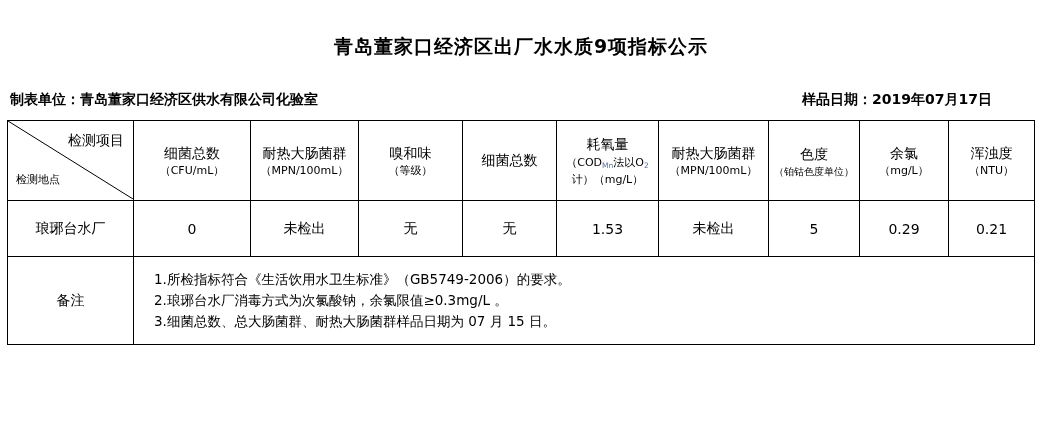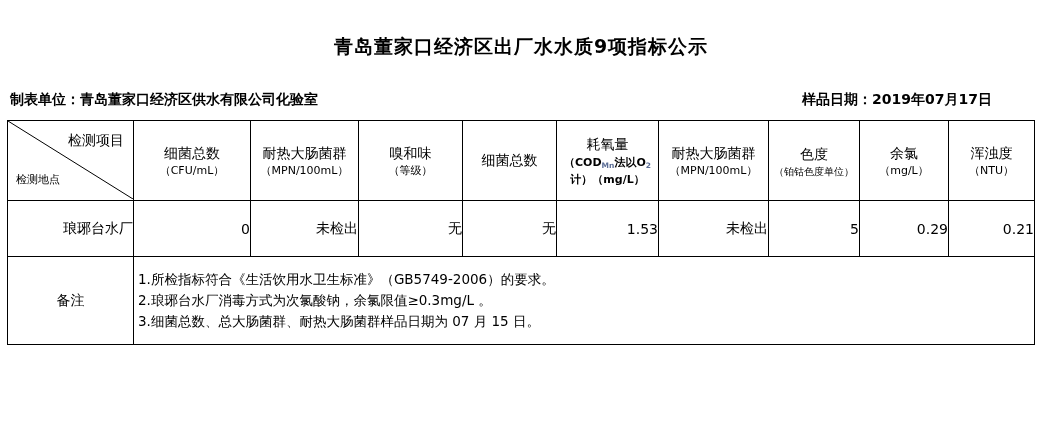--- a/index.html
+++ b/index.html
@@ -19,36 +19,36 @@
   }
   table{
     border-collapse:collapse;table-layout:fixed;
     margin-left:7px;width:1027px;
   }
   td{
     border:1px solid #000;text-align:center;vertical-align:middle;
     padding:0;font-size:14px;overflow:hidden;
   }
   .hdr-row td{height:79px;}
-  .data-row td{height:55px;text-align:right;}
+  .data-row td{height:55px;}
   .remarks-row td{height:83px;}
   .hname{font-size:14px;line-height:1.5;}
   .hunit{font-size:11px;line-height:1.3;}
   .hunit.tiny{font-size:10px;}
-  .hunit.cod{font-size:11px;line-height:1.4;padding:0 2px;font-weight:bold;}
+  .hunit.cod{font-size:11px;line-height:1.4;padding:0 2px;}
   sub.cod-sub{font-size:7.5px;color:#5c6e96;vertical-align:-2px;}
   .corner{position:relative;margin-top:20px;}
   .corner svg{position:absolute;left:0;top:0;}
   .c-tr{position:absolute;top:11px;right:9px;font-size:14px;}
   .c-bl{position:absolute;bottom:13px;left:8px;font-size:11px;}
   .remarks-cell{
     text-align:left;padding:2px 4px 2px 4px;
     font-size:13.5px;line-height:21px;
   }
-  .remark-line{white-space:nowrap;}
+  .remark-line{white-space:nowrap;margin-left:16px;}
 </style>
 </head>
 <body>
 
 <h1 class="title">青岛董家口经济区出厂水水质9项指标公示</h1>
 
 <div class="meta">
   <span>制表单位：青岛董家口经济区供水有限公司化验室</span>
   <span>样品日期：2019年07月17日</span>
 </div>

